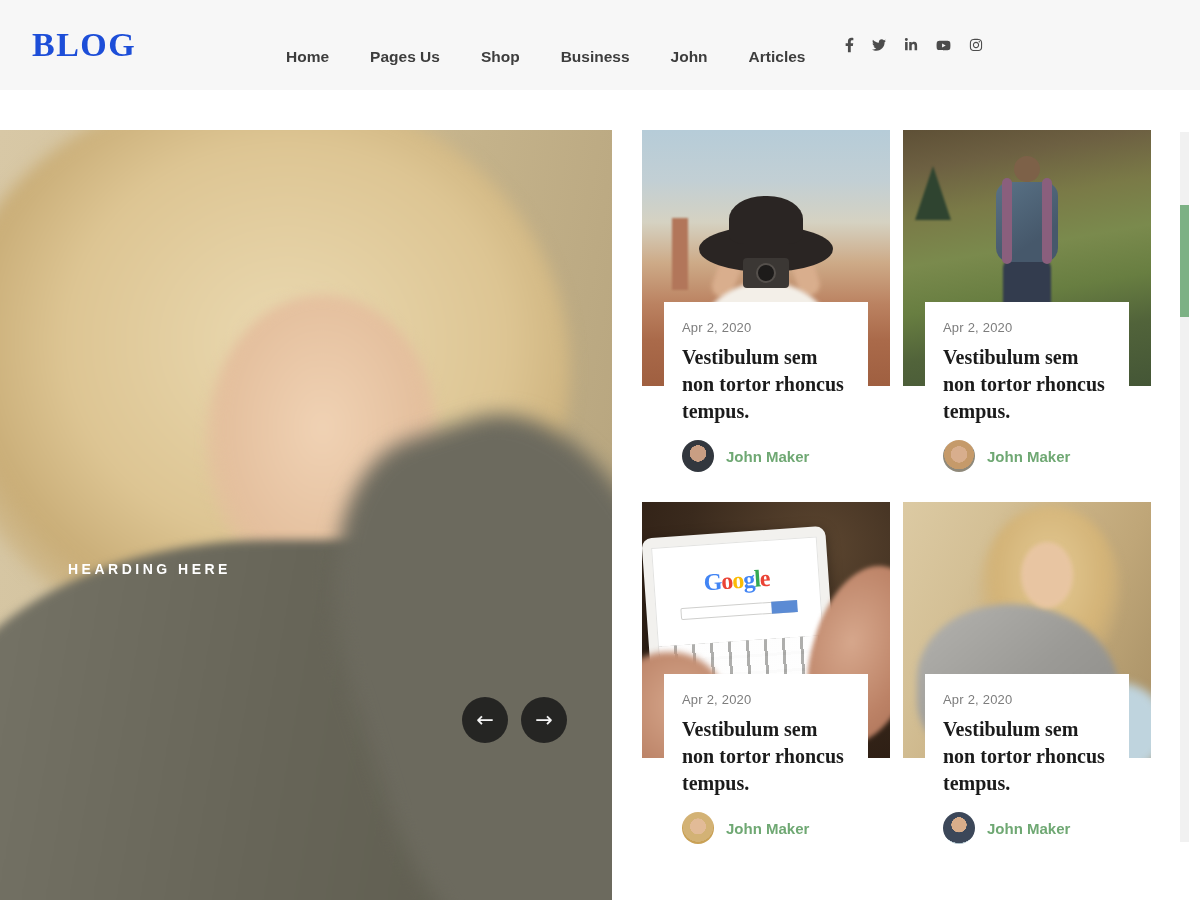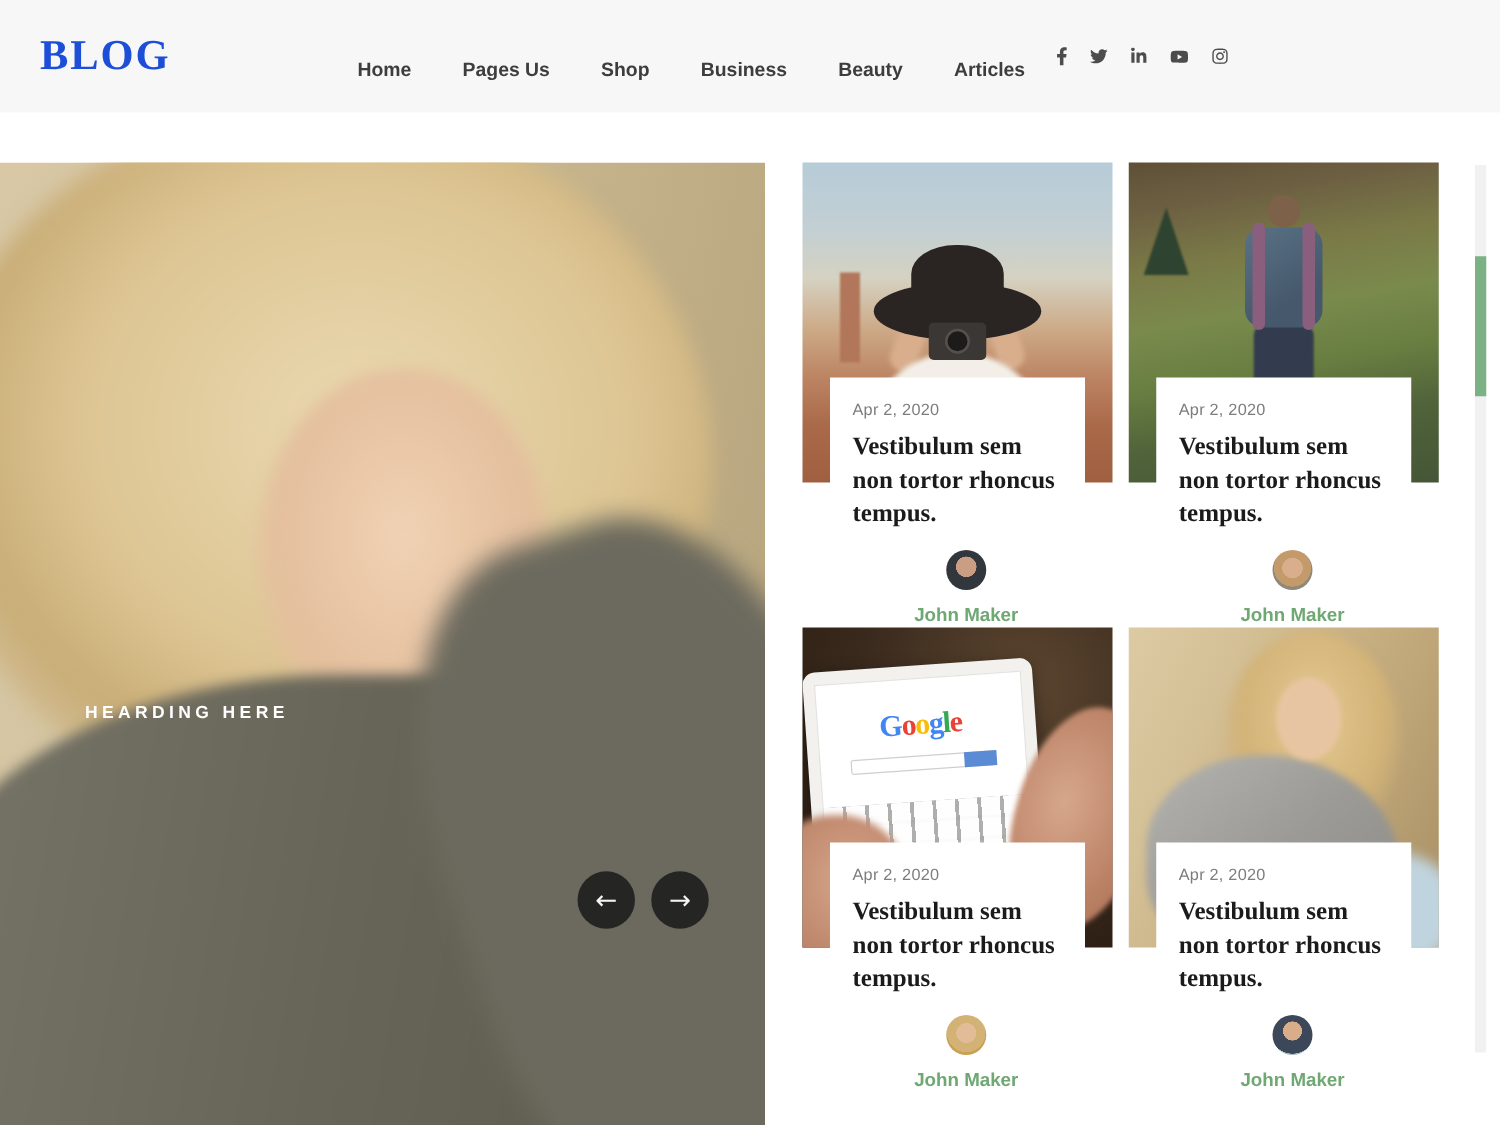--- a/index.html
+++ b/index.html
@@ -69,21 +69,21 @@
 
   
   .card{position:absolute;width:248px;}
   .card-img{position:relative;height:256px;overflow:hidden;cursor:pointer;}
   .card-body{position:relative;z-index:2;margin:-84px 22px 0;background:#ffffff;padding:18px 4px 0 18px;}
   .card-date{font-size:13px;color:#7d7d7d;letter-spacing:.2px;}
   .card-title{
     margin-top:9px;font-family:"Liberation Serif",serif;font-weight:700;
     font-size:20px;line-height:27px;color:#1b1b1b;cursor:pointer;
   }
-  .card-author{display:flex;align-items:center;gap:12px;margin-top:15px;flex-direction:column;}
+  .card-author{display:flex;align-items:center;gap:12px;margin-top:15px;}
   .avatar{width:32px;height:32px;border-radius:50%;flex:none;cursor:pointer;}
   .author-name{font-size:15px;font-weight:600;color:var(--accent);cursor:pointer;}
 
   
   .img-a{background:linear-gradient(180deg,#b6ccd8 0%,#c2cfd4 20%,#d5d2c2 36%,#cdaa87 52%,#bb8261 68%,#aa6a4a 82%,#9f5f40 100%);}
   .img-a .chimney{position:absolute;left:30px;top:88px;width:16px;height:72px;background:#b2765a;filter:blur(1px);}
   .img-a .hat{position:absolute;left:50%;top:96px;width:134px;height:46px;margin-left:-67px;background:#2a2523;border-radius:50%;}
   .img-a .hat::before{content:"";position:absolute;left:50%;top:-30px;width:74px;height:48px;margin-left:-37px;background:#2a2523;border-radius:48% 48% 20% 20%;}
   .img-a .camera{position:absolute;left:50%;top:128px;width:46px;height:30px;margin-left:-23px;background:#3b3734;border-radius:4px;}
   .img-a .camera::before{content:"";position:absolute;left:50%;top:50%;transform:translate(-50%,-50%);width:16px;height:16px;border-radius:50%;background:#1d1b1a;border:2px solid #55504c;}
@@ -135,21 +135,21 @@
 <body>
 
 <header class="header">
   <div class="logo">BLOG</div>
 
   <nav class="nav">
     <a>Home</a>
     <a>Pages Us</a>
     <a>Shop</a>
     <a>Business</a>
-    <a>Beauty</a>
+    <a>John</a>
     <a>Articles</a>
   </nav>
 
   <div class="social">
     <a>
       <svg width="9" height="16" viewBox="0 0 320 512">
           <path d="M279.14 288l14.22-92.66h-88.91v-60.13c0-25.35 12.42-50.06 52.24-50.06h40.42V6.26S260.43 0 225.36 0c-73.22 0-121.08 44.38-121.08 124.72v70.62H22.89V288h81.39v224h100.17V288z"></path>
         </svg>
     </a>
     <a>

